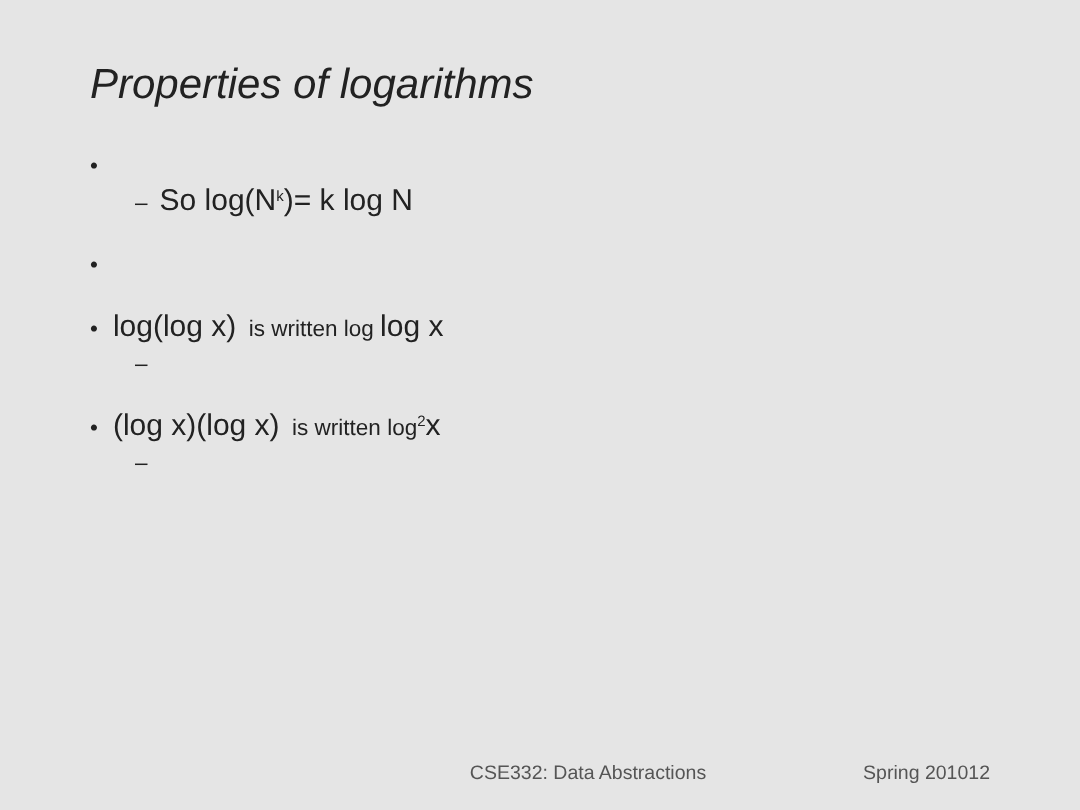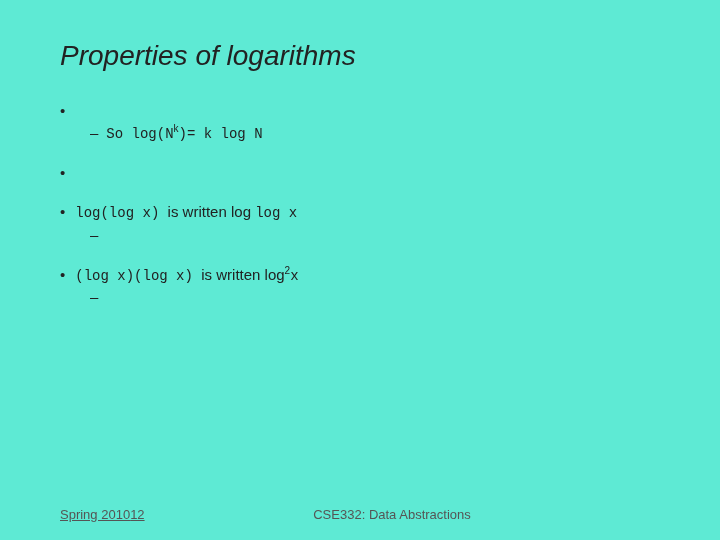--- a/index.html
+++ b/index.html
@@ -13,21 +13,21 @@
       height: 540px;
       background: #ffffff;
       font-family: Arial, Helvetica, sans-serif;
       position: relative;
       overflow: hidden;
     }
 
     .slide {
       width: 720px;
       height: 540px;
-      background: #5eead4;
+      background: #e5e5e5;
       padding: 40px 60px 30px 60px;
       position: relative;
     }
 
     .title {
       font-size: 28px;
       font-style: italic;
       font-weight: normal;
       color: #222222;
       margin-bottom: 30px;
@@ -73,45 +73,44 @@
       flex-shrink: 0;
       font-size: 15px;
     }
 
     .sub-text {
       font-size: 15px;
       color: #222222;
     }
 
     .mono {
-      font-family: Liberation Mono, monospace;
-      font-size: 14px;
+      font-family: Liberation Sans, sans-serif;
+      font-size: 20px;
     }
 
     .sans {
       font-family: Arial, Helvetica, sans-serif;
       font-size: 15px;
     }
 
     sup {
       font-size: 10px;
       vertical-align: super;
     }
 
     .footer {
       position: absolute;
       bottom: 18px;
       left: 0;
       right: 0;
       display: flex;
-      justify-content: flex-start;
+      justify-content: flex-end;
       padding: 0 60px;
       font-size: 13px;
       color: #555555;
-      text-decoration: underline;
     }
 
     .footer-center {
       position: absolute;
       bottom: 18px;
       left: 50%;
       transform: translateX(-50%);
       font-size: 13px;
       color: #555555;
       margin-left: 32px;

